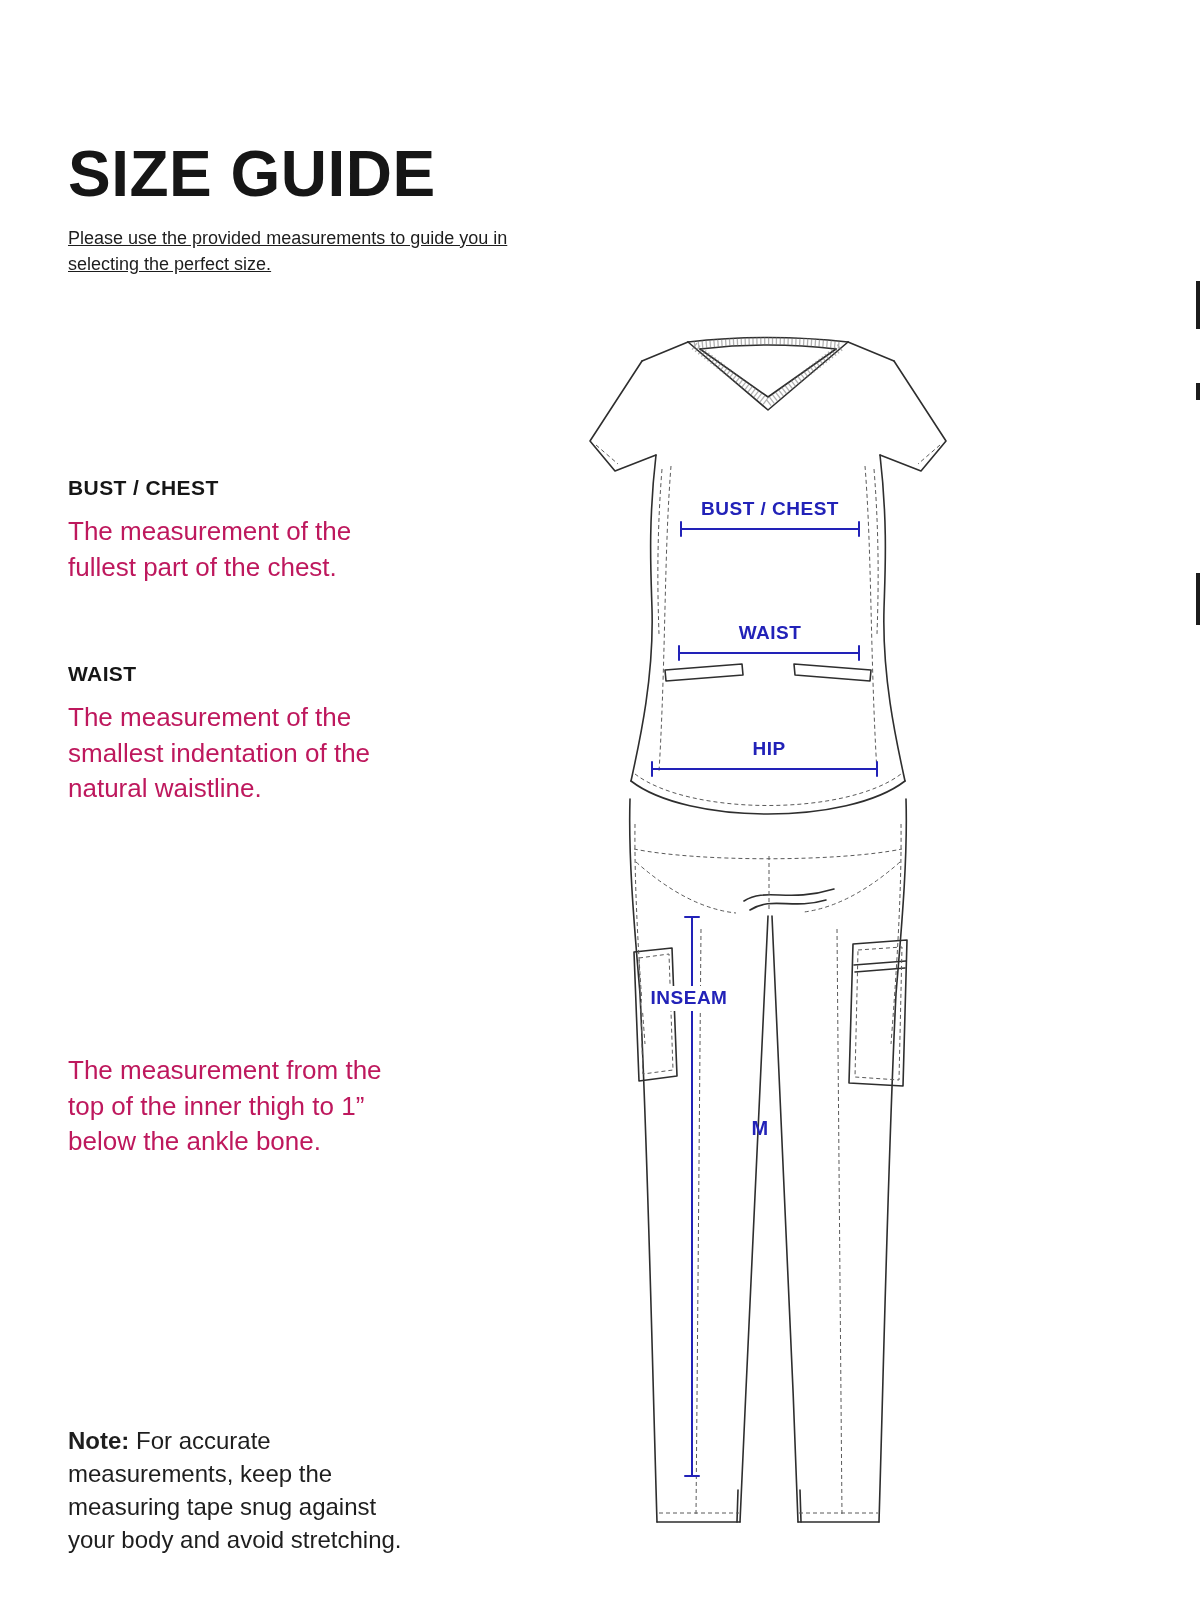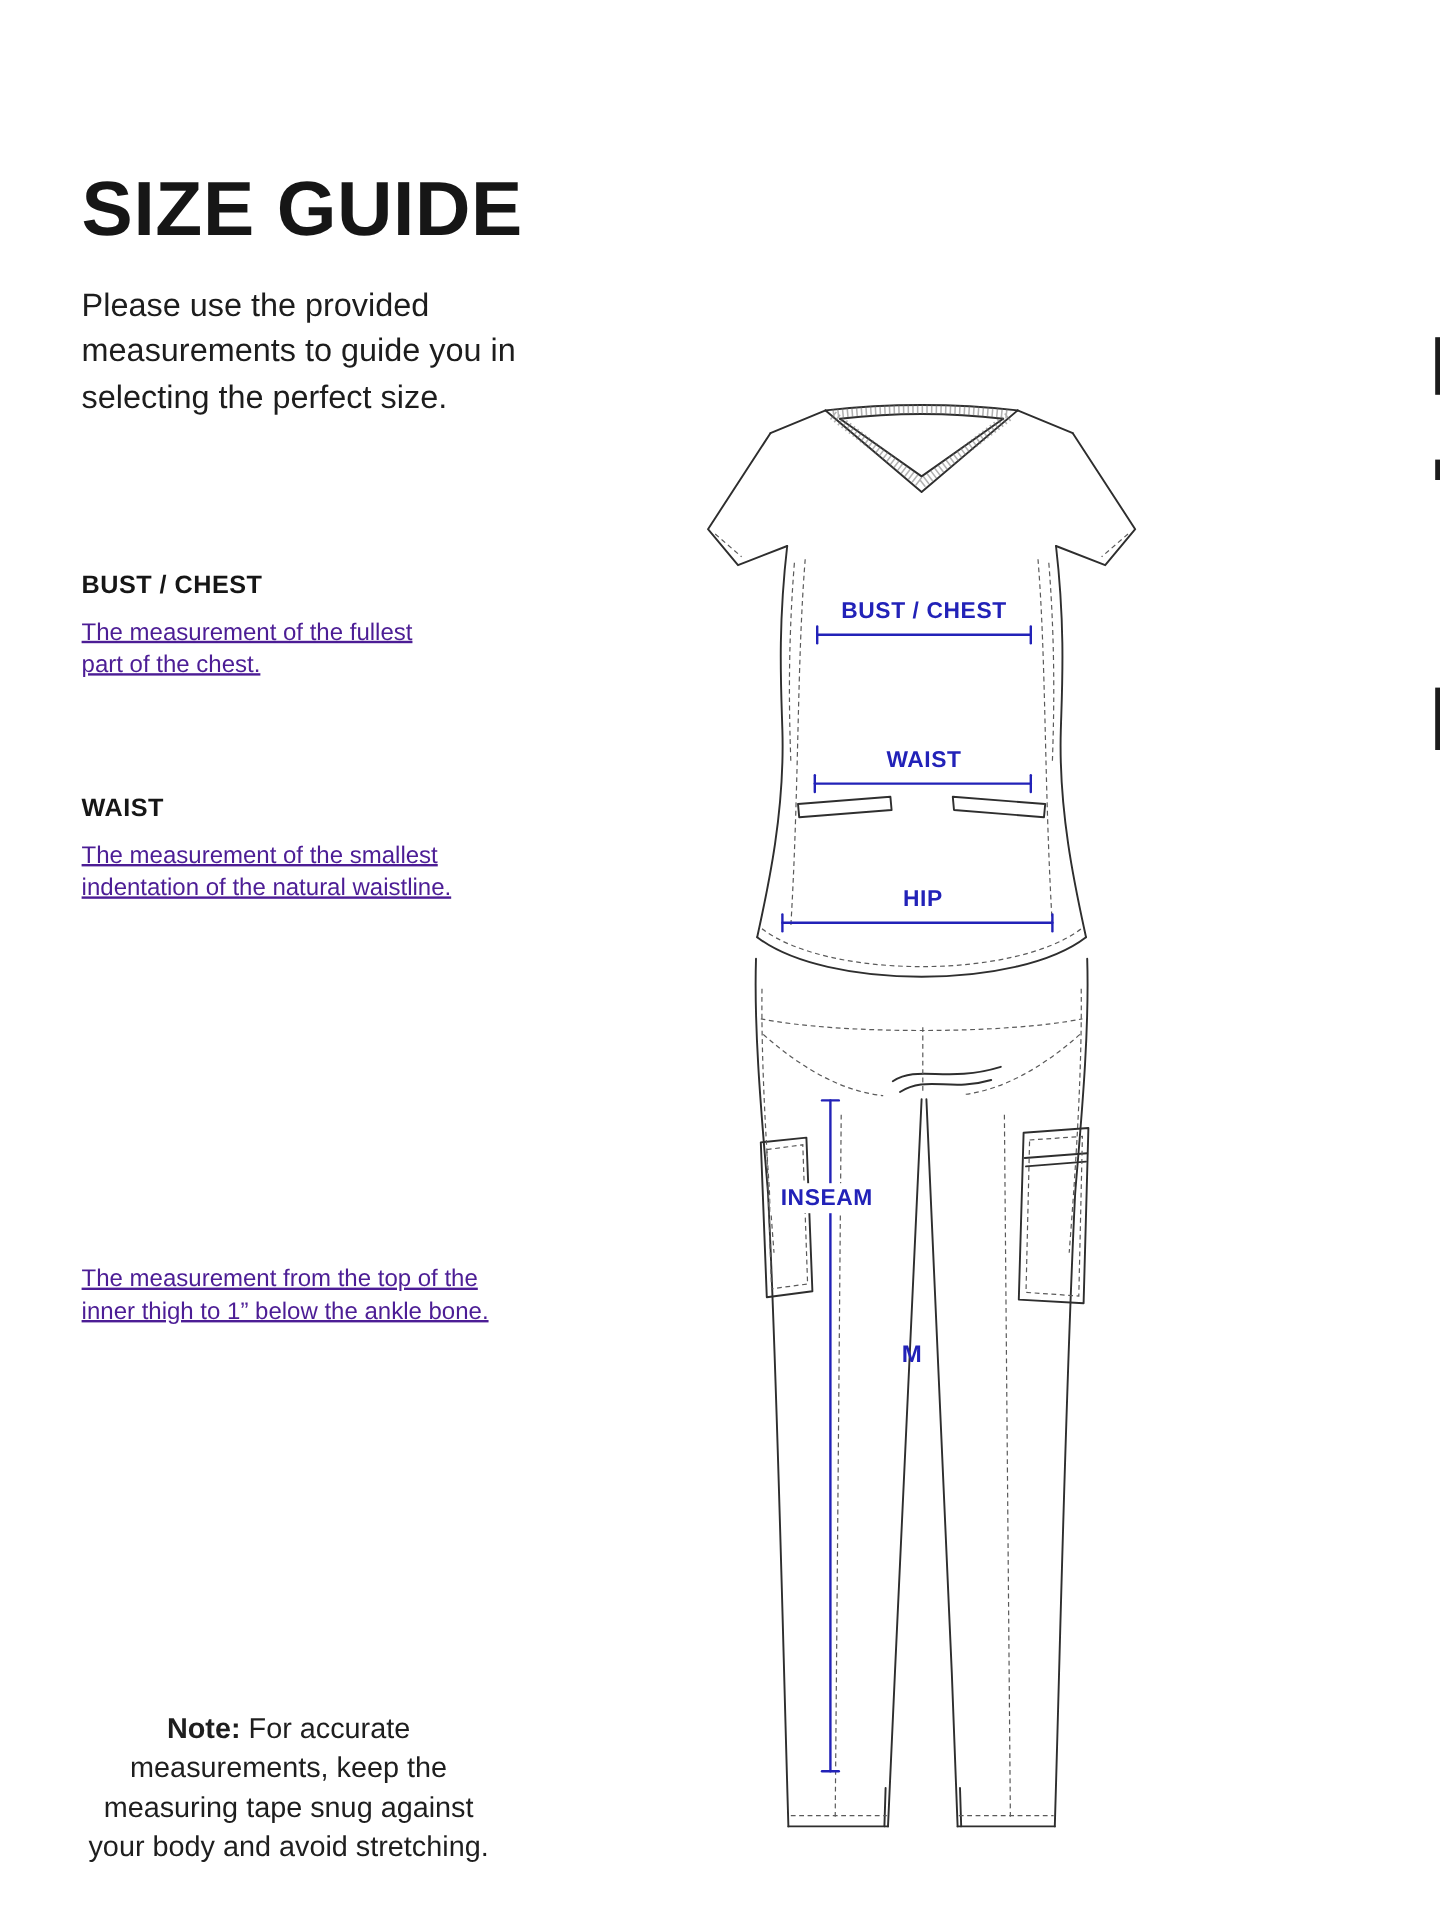--- a/index.html
+++ b/index.html
@@ -1,34 +1,34 @@
 <!DOCTYPE html>
 <html><head>
 <meta charset="utf-8">
 <style>
   html,body{margin:0;padding:0;background:#ffffff;}
   body{font-family:"Liberation Sans", sans-serif;color:#1a1a1a;}
   .page{position:relative;width:1200px;height:1600px;background:#ffffff;overflow:hidden;margin-top:28px;}
 
   .title{position:absolute;left:68px;top:66px;font-size:64px;font-weight:800;letter-spacing:.5px;color:#161616;}
-  .intro{position:absolute;left:68px;top:180px;width:448px;font-size:27px;line-height:1.42;color:#1d1d1d;}
+  .intro{position:absolute;left:68px;top:180px;width:448px;font-size:18px;line-height:1.42;color:#1d1d1d;text-decoration:underline;}
 
   .section{position:absolute;left:68px;}
   .s1{top:448px;}
   .s2{top:634px;}
   .s3{top:820px;}
   .s4{top:1025px;}
   .section h3{margin:0 0 14px 0;font-size:21px;font-weight:700;letter-spacing:.4px;color:#161616;}
-  .section p{margin:0;font-size:20px;line-height:1.37;color:#4c1d95;text-decoration:underline;}
+  .section p{margin:0;font-size:26px;line-height:1.37;color:#be185d;}
   .w300{width:300px;}
   .w330{width:330px;}
   .w385{width:385px;}
   .w355{width:355px;}
 
-  .note{position:absolute;left:68px;top:1372px;width:345px;font-size:24px;line-height:1.38;color:#1e1e1e;text-align:center;}
+  .note{position:absolute;left:68px;top:1372px;width:345px;font-size:24px;line-height:1.38;color:#1e1e1e;}
   .note b{font-weight:700;}
 
   .diagram{position:absolute;left:538px;top:276px;width:460px;height:1250px;}
   .diagram svg{display:block;}
   .diagram text{font-family:"Liberation Sans", sans-serif;font-weight:700;fill:#2222b8;letter-spacing:.5px;}
 
   .edge-mark{position:absolute;right:0;width:4px;background:#1c1c1c;}
   .em1{top:253px;height:48px;}
   .em2{top:355px;height:17px;}
   .em3{top:545px;height:52px;}

